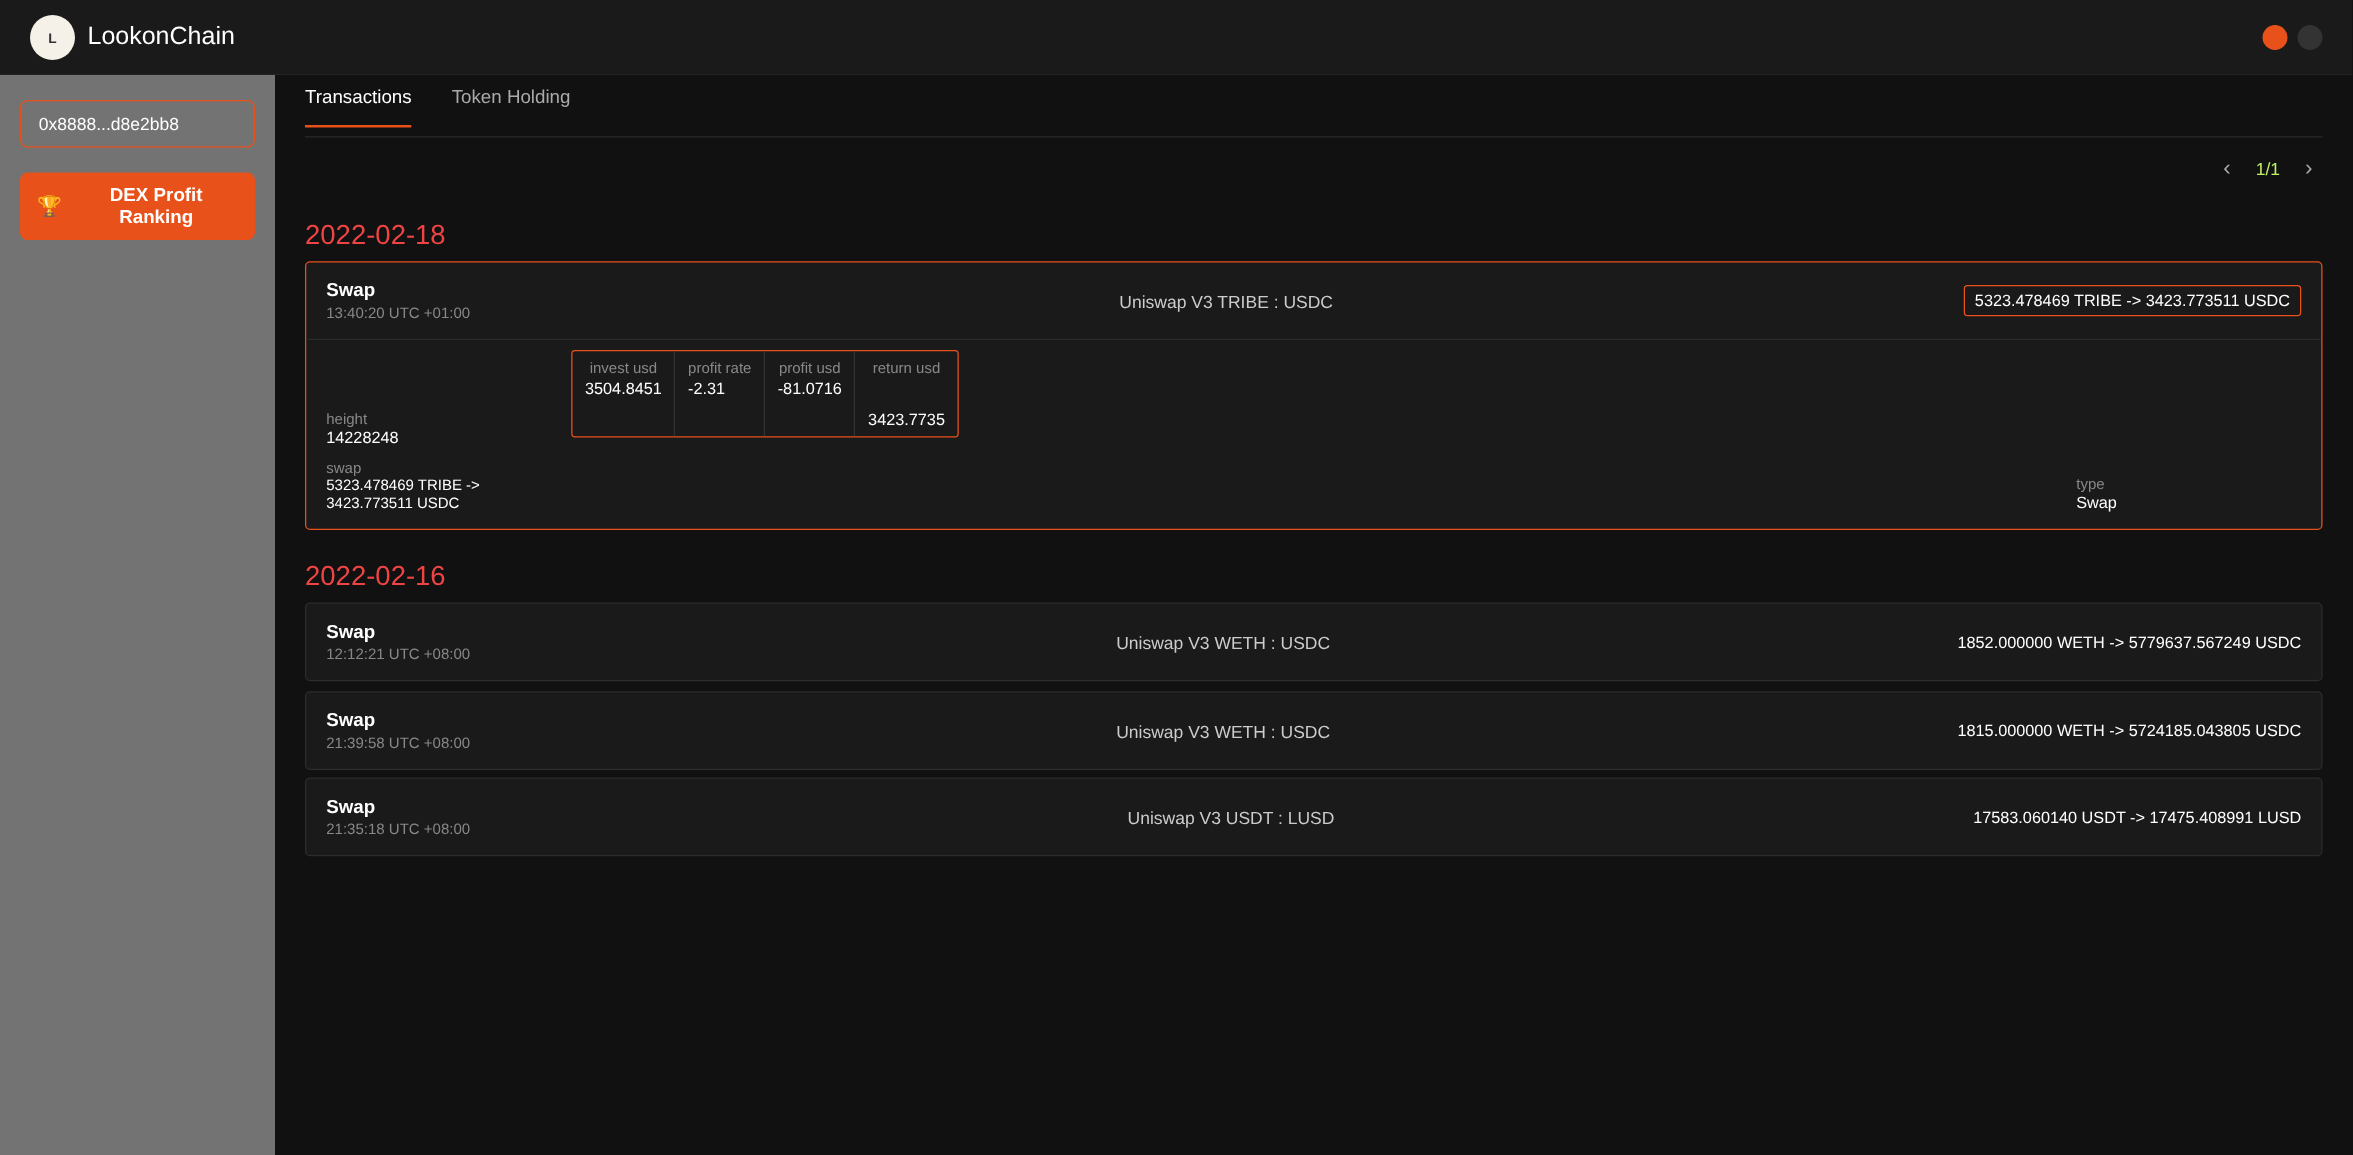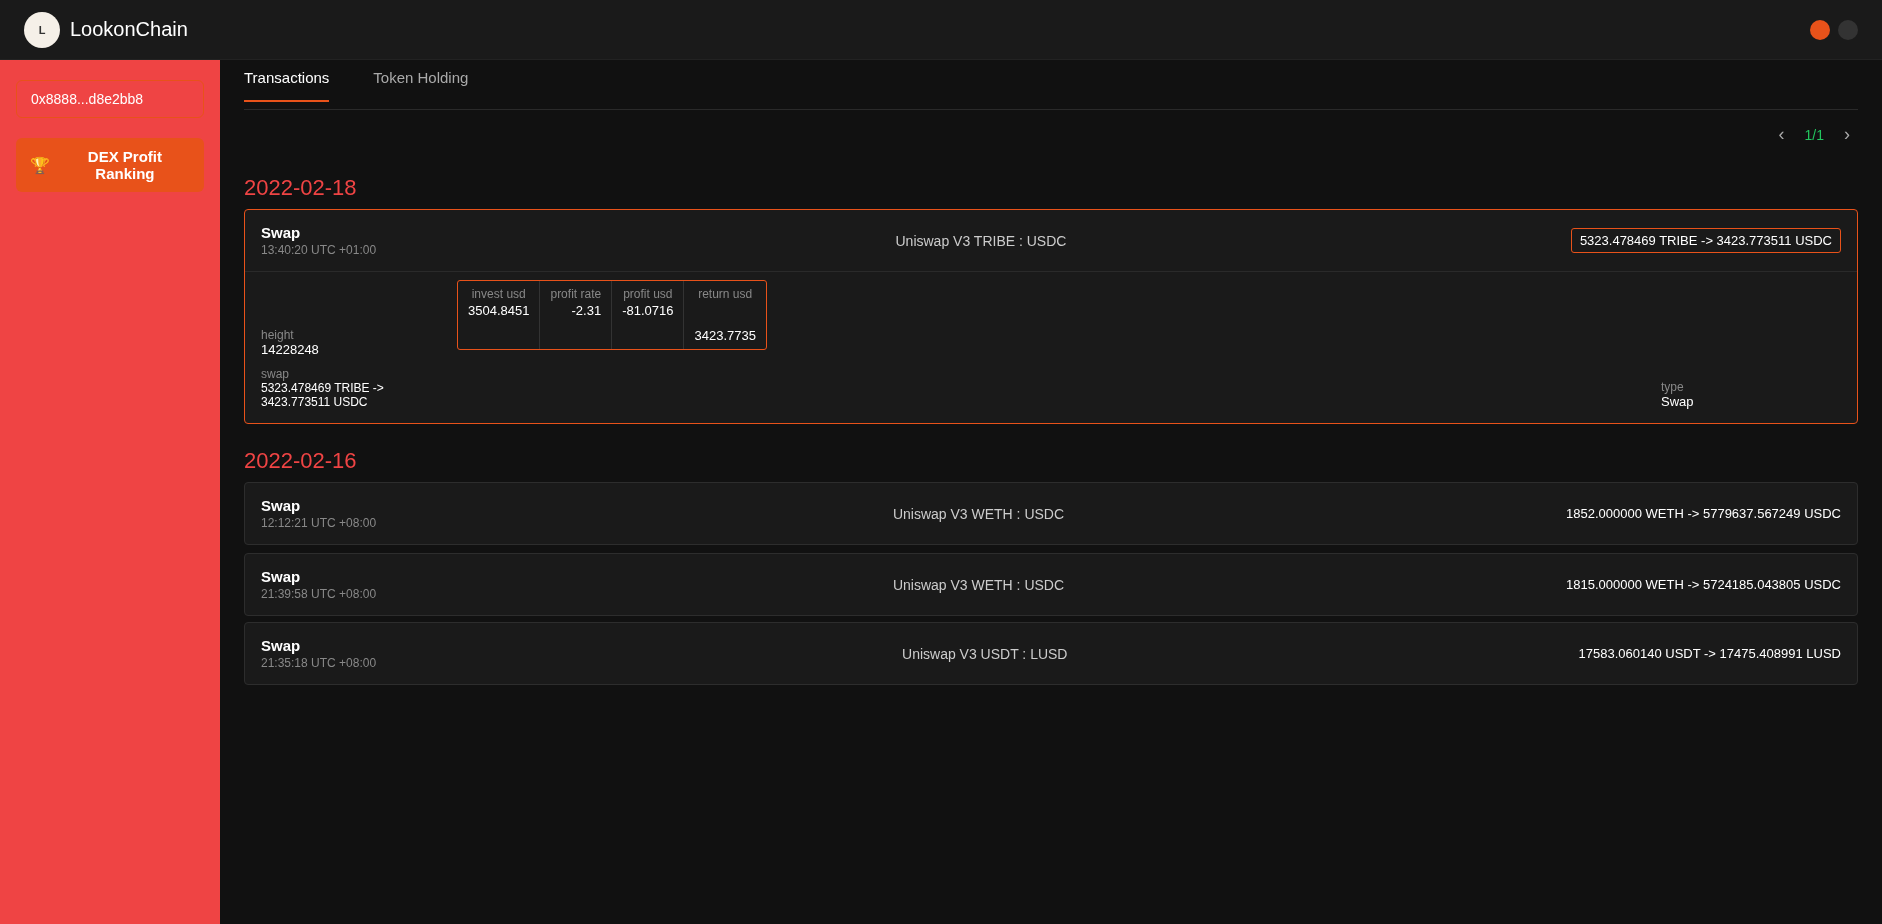--- a/index.html
+++ b/index.html
@@ -64,21 +64,21 @@
 
     
     .main-layout {
       display: flex;
       height: calc(924px - 60px);
     }
 
     
     .sidebar {
       width: 220px;
-      background: #ef4444;
+      background: #737373;
       padding: 20px 16px;
       flex-shrink: 0;
     }
     .address-button {
       display: block;
       width: 100%;
       padding: 10px 14px;
       background: transparent;
       border: 1.5px solid #e8521a;
       border-radius: 6px;
@@ -110,21 +110,21 @@
     .content {
       flex: 1;
       padding: 0 24px 24px 24px;
       overflow-y: auto;
     }
 
     
     .tabs {
       display: flex;
       align-items: center;
-      gap: 44px;
+      gap: 32px;
       padding: 0 0 0 0;
       border-bottom: 1px solid #2a2a2a;
       height: 50px;
     }
     .tab {
       font-size: 15px;
       cursor: pointer;
       padding-bottom: 14px;
       color: #aaa;
       border-bottom: 2px solid transparent;
@@ -145,21 +145,21 @@
     }
     .page-arrow {
       color: #aaa;
       font-size: 18px;
       cursor: pointer;
       background: none;
       border: none;
       padding: 4px 8px;
     }
     .page-info {
-      color: #22c55e;
+      color: #bef264;
       font-size: 14px;
     }
 
     
     .date-section {
       margin-bottom: 8px;
     }
     .date-header {
       font-size: 22px;
       font-weight: 400;
@@ -225,21 +225,21 @@
       color: #fff;
     }
     .metric-label {
       font-size: 12px;
       color: #888;
       text-align: center;
     }
     .metric-value {
       font-size: 13px;
       color: #fff;
-      text-align: right;
+      text-align: left;
     }
 
     .detail-row-inner {
       display: grid;
       grid-template-columns: 180px 1fr 180px;
       width: 100%;
       padding: 8px 16px 14px 16px;
       gap: 16px;
       border-top: 1px solid #2a2a2a;
     }

